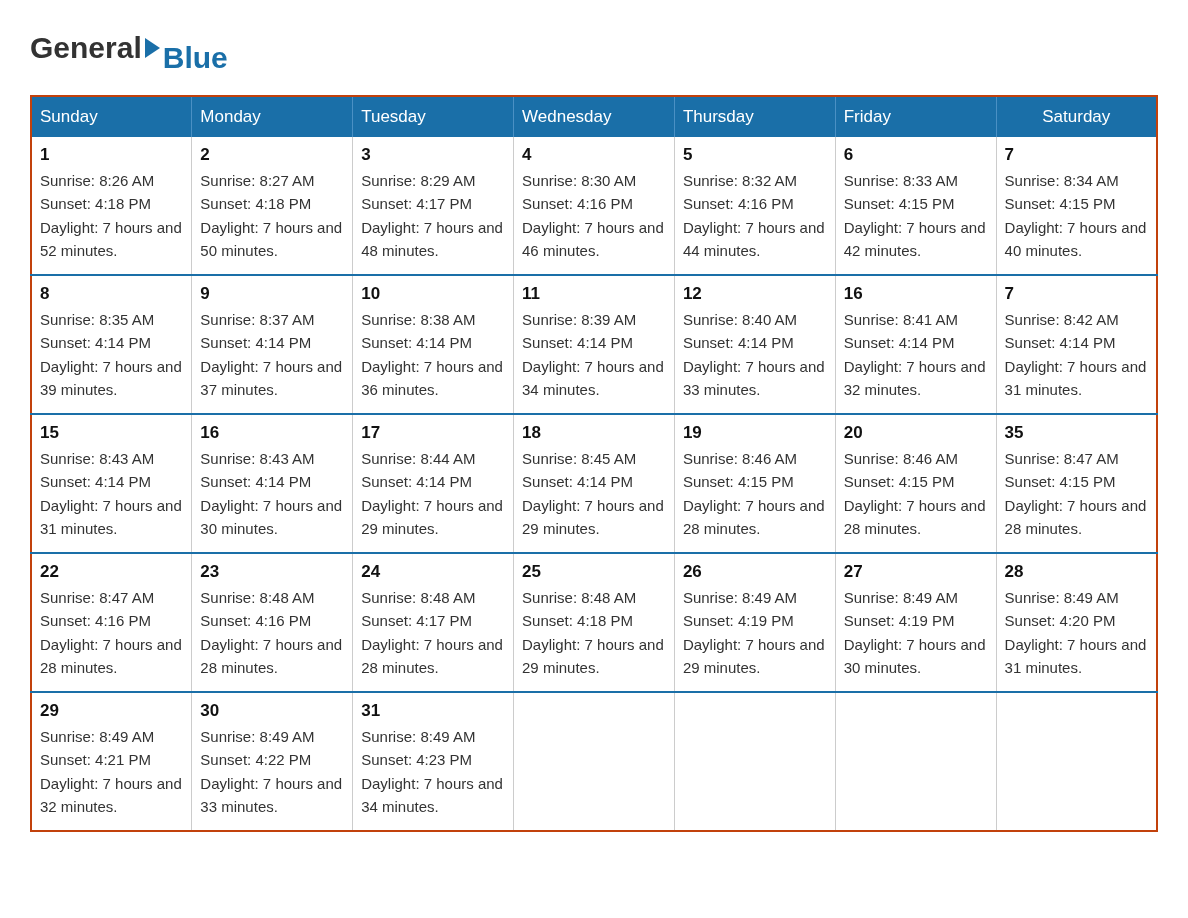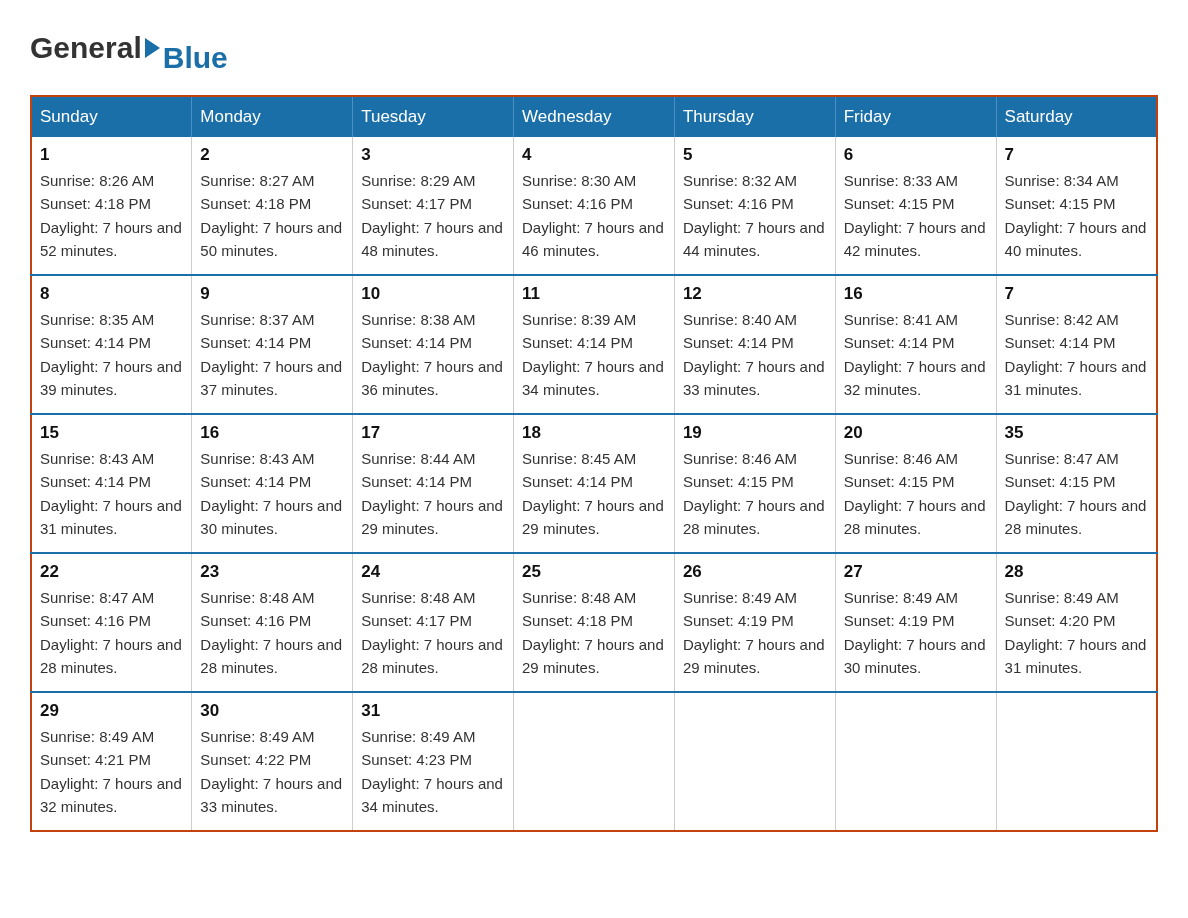--- a/index.html
+++ b/index.html
@@ -43,21 +43,21 @@
     }
     .calendar thead tr th {
       background-color: #1a6fa8;
       color: #fff;
       padding: 10px 8px;
       text-align: left;
       font-size: 17px;
       font-weight: normal;
       border-right: 1px solid #4a90c4;
     }
-    .calendar thead tr th:last-child { border-right: none; }
+    .calendar thead tr th:last-child { border-right: none; text-align: center; }
     .calendar tbody tr td {
       vertical-align: top;
       padding: 8px 8px 12px 8px;
       border-right: 1px solid #ccc;
       border-bottom: 2px solid #1a6fa8;
       font-size: 13.5px;
       color: #333;
       width: 14.28%;
     }
     .calendar tbody tr td:last-child { border-right: none; }

